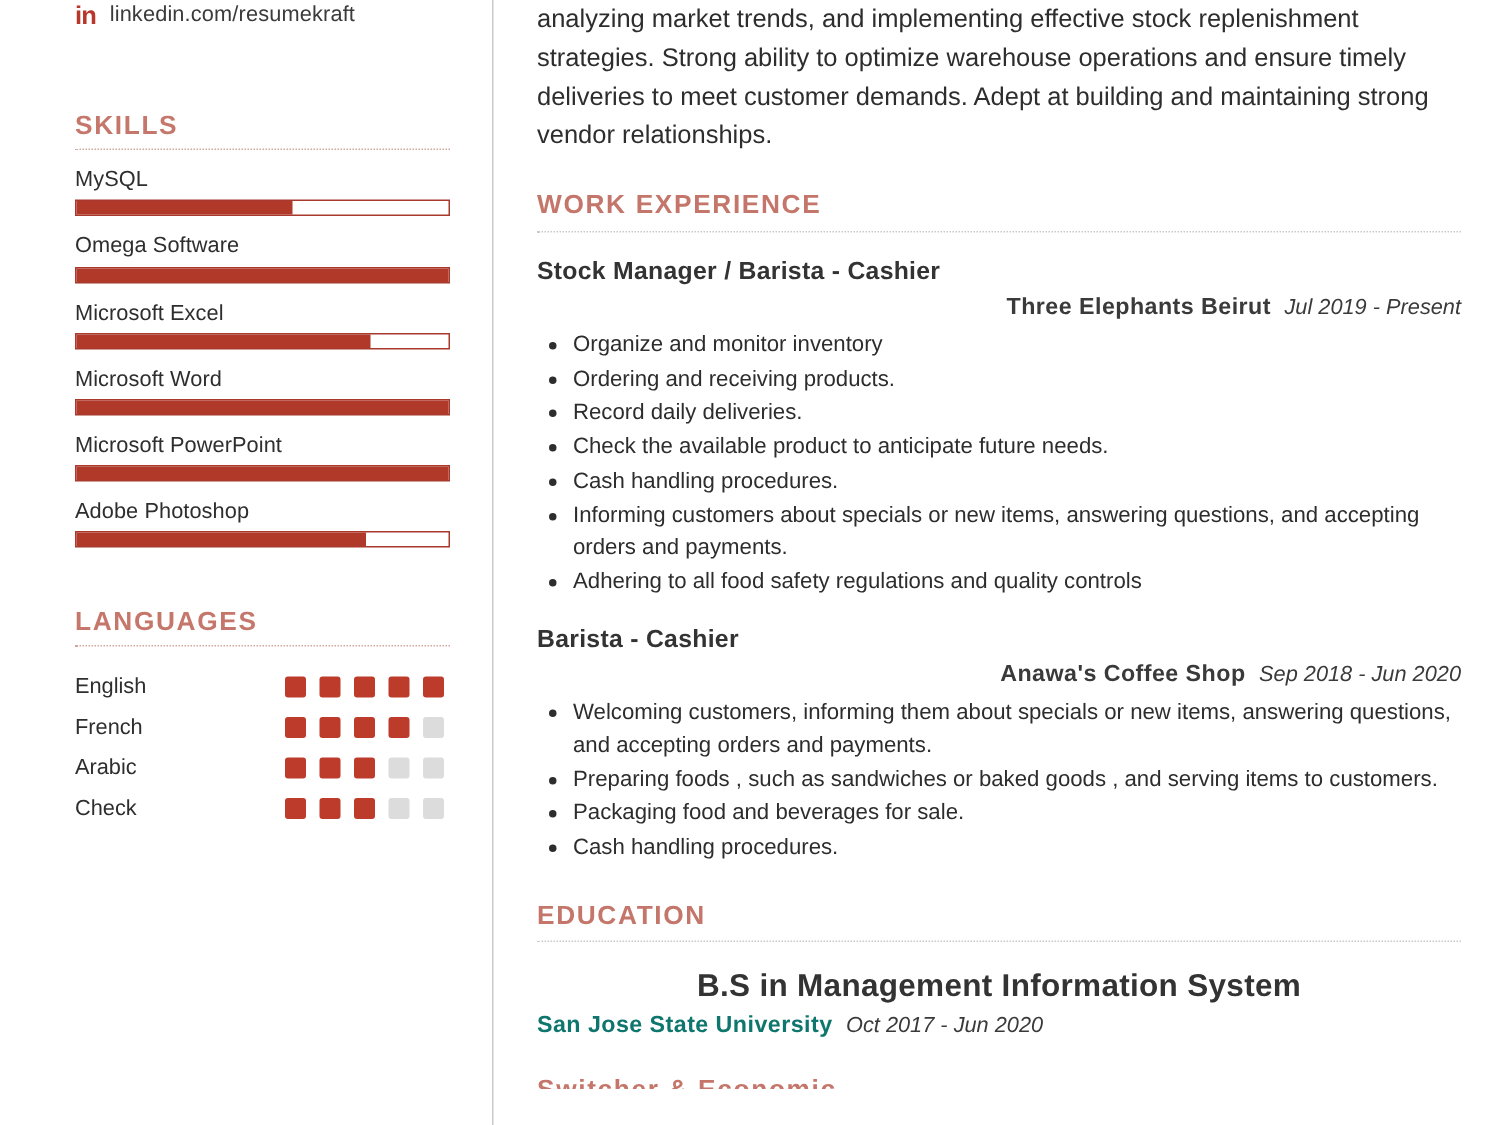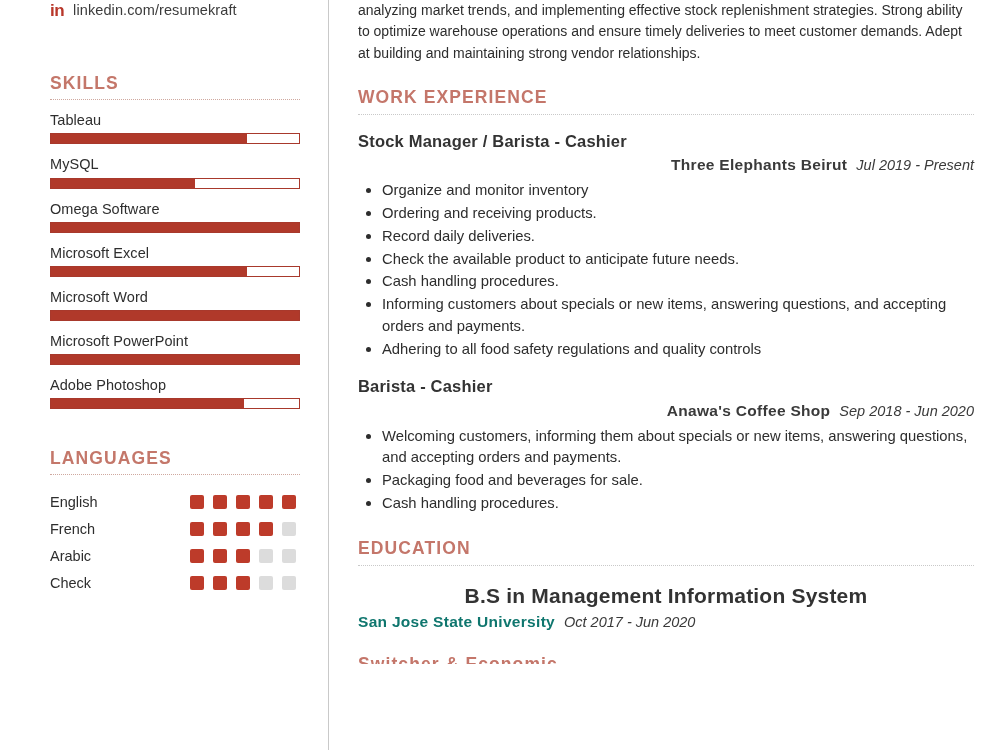--- a/index.html
+++ b/index.html
@@ -137,21 +137,21 @@
   .right-col {
     position: absolute;
     left: 328px;
     top: 0;
     width: 672px;
     height: 750px;
     padding: 0 26px 0 30px;
   }
 
   .summary {
-    font-size: 14px;
+    font-size: 17px;
     color: #2d2d2d;
     line-height: 1.52;
     margin: 0;
   }
 
   .r-section { margin-top: 24px; }
   .r-section-head {
     font-size: 17.5px;
     font-weight: bold;
     color: #c4766a;
@@ -264,26 +264,20 @@
 
     <div class="contact-row">
       <span class="li-icon">in</span>
       <span class="contact-text">linkedin.com/resumekraft</span>
     </div>
 
     <div class="skills-block">
       <div class="section-head">SKILLS</div>
       <div class="dotted-rule"></div>
 
-      <div class="skill-item">
-        <div class="skill-label">Tableau</div>
-        <div class="skill-track">
-          <div class="skill-fill" style="width: 79%;"></div>
-        </div>
-      </div>
 
       <div class="skill-item">
         <div class="skill-label">MySQL</div>
         <div class="skill-track">
           <div class="skill-fill" style="width: 58%;"></div>
         </div>
       </div>
 
       <div class="skill-item">
         <div class="skill-label">Omega Software</div>
@@ -397,20 +391,21 @@
           </ul>
       </div>
 
       <div class="job">
         <div class="job-title">Barista - Cashier</div>
         <div class="job-meta">
           <span class="job-company">Anawa's Coffee Shop</span><span class="job-dates">Sep 2018 - Jun 2020</span>
         </div>
         <ul class="bullets">
             <li>Welcoming customers, informing them about specials or new items, answering questions, and accepting orders and payments.</li>
+            <li>Preparing foods , such as sandwiches or baked goods , and serving items to customers.</li>
             <li>Packaging food and beverages for sale.</li>
             <li>Cash handling procedures.</li>
           </ul>
       </div>
     </div>
 
     <div class="r-section">
       <div class="r-section-head">EDUCATION</div>
       <div class="r-dotted"></div>
 

